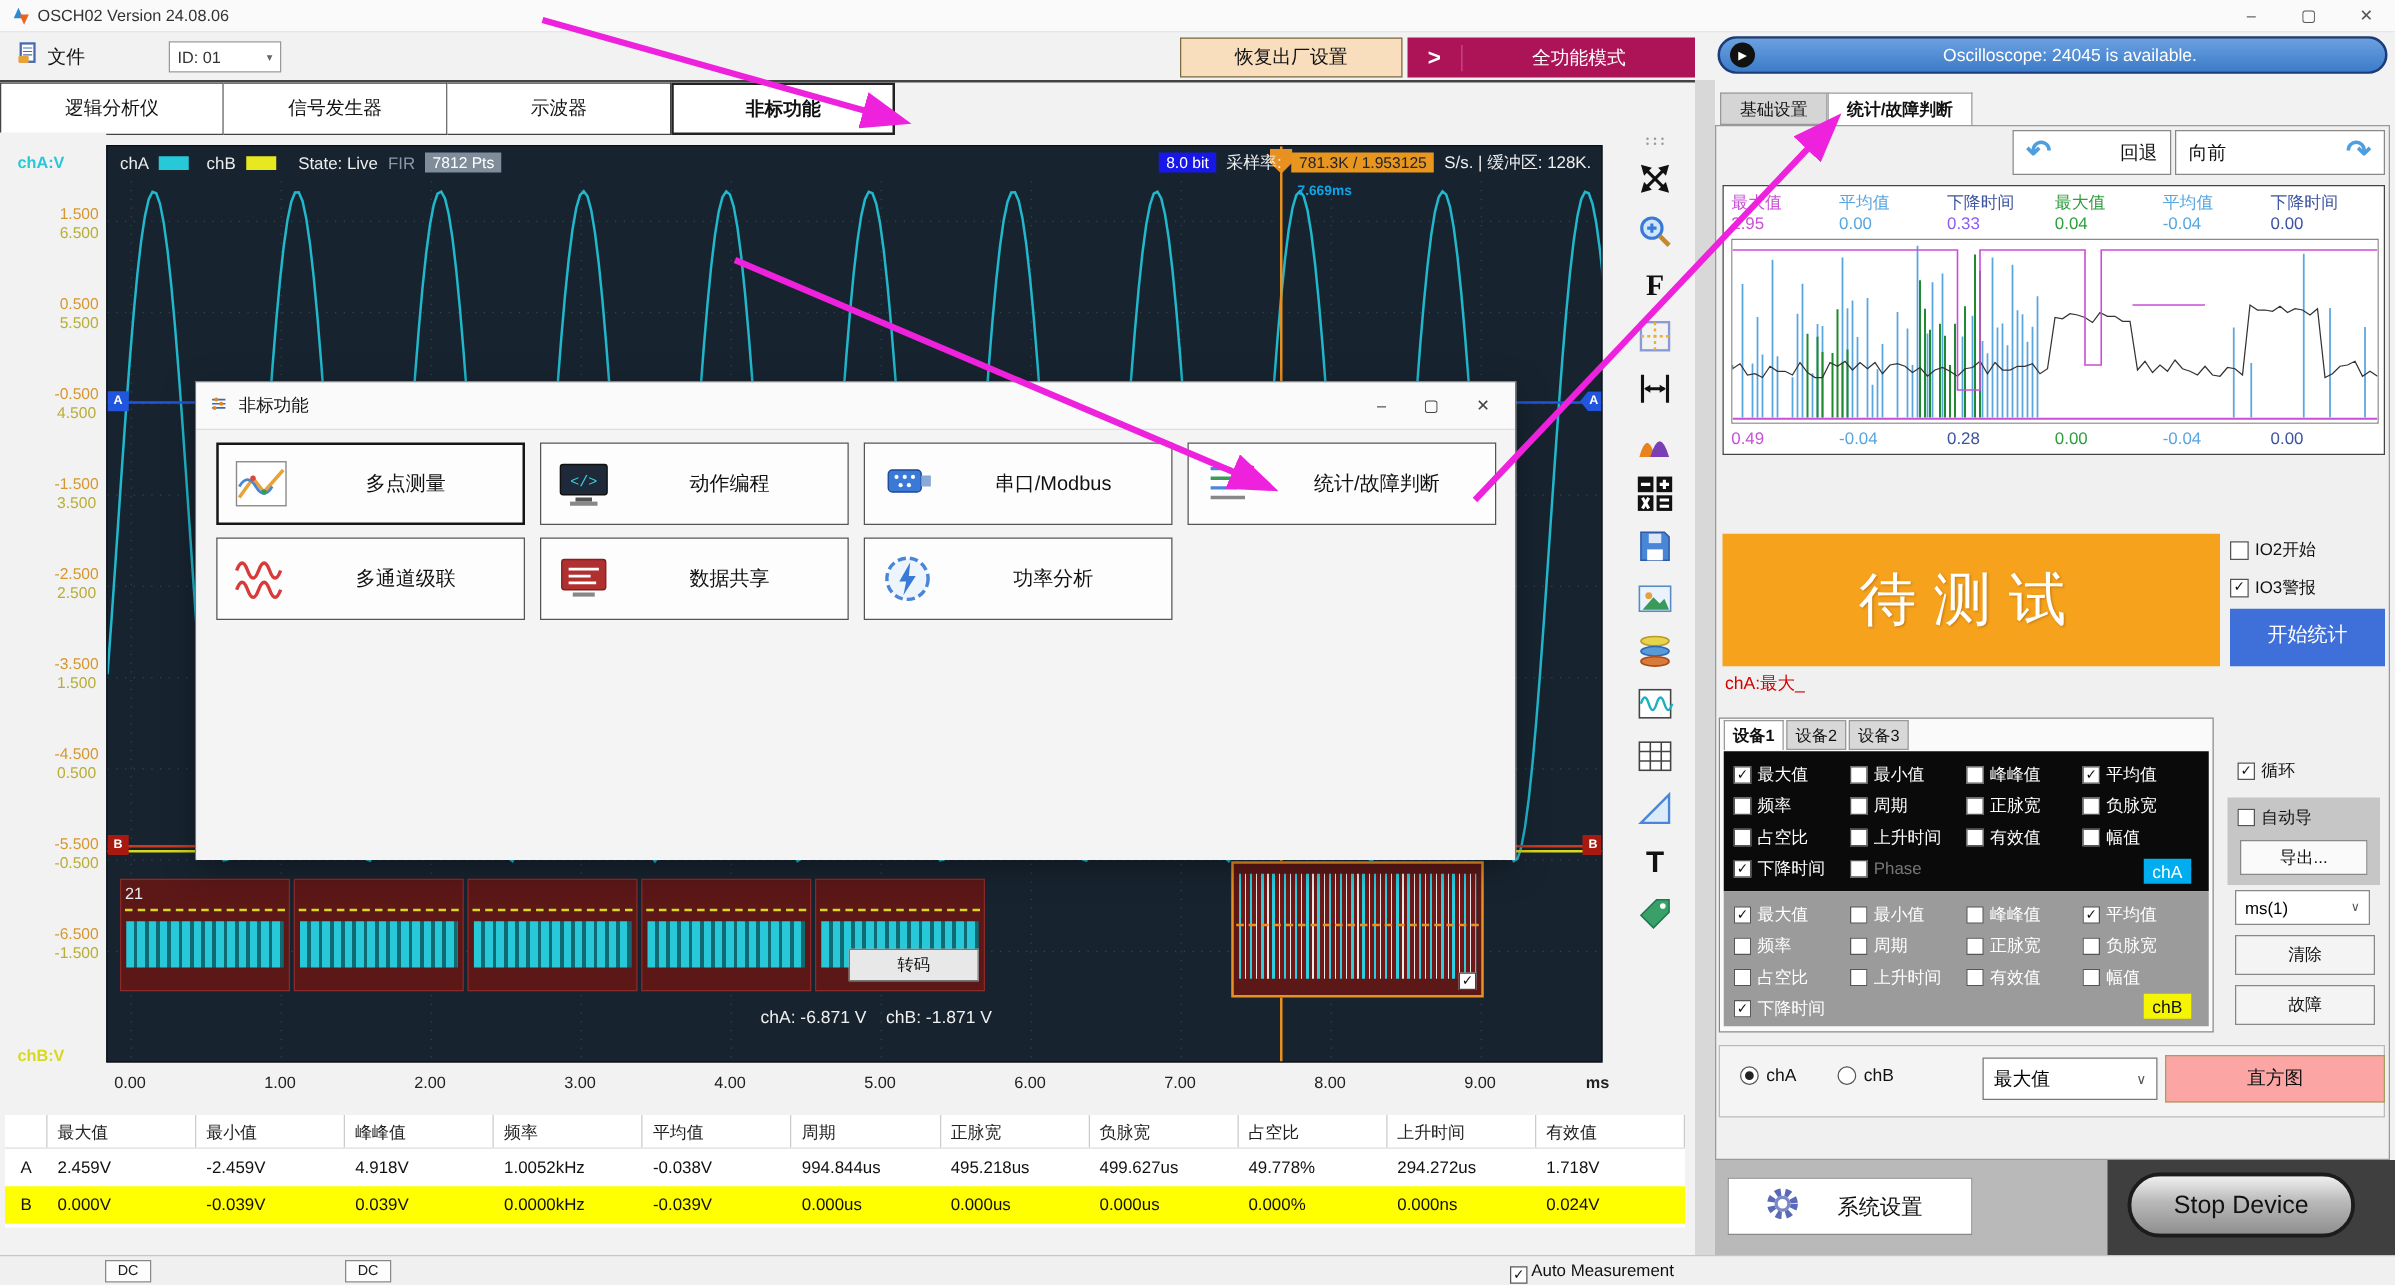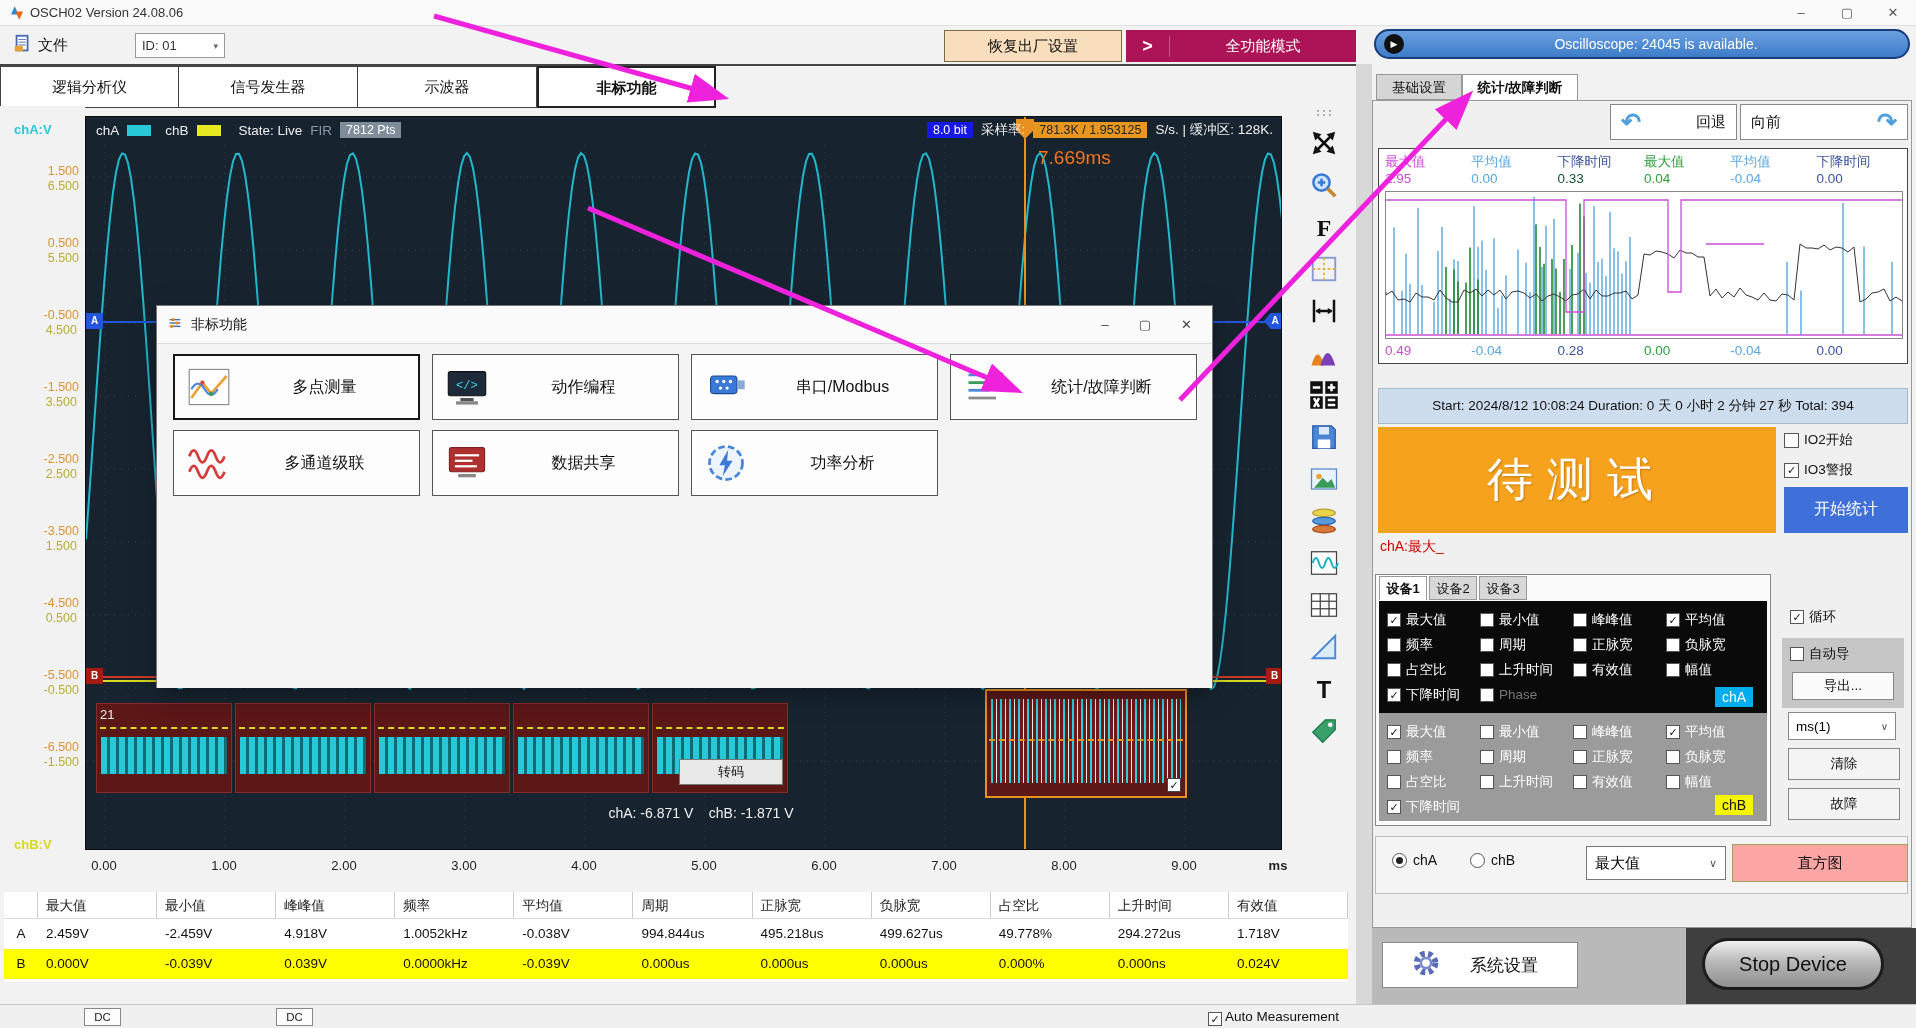--- a/index.html
+++ b/index.html
@@ -41,21 +41,21 @@
 
   
   .plot { left:85px; top:116px; width:1197px; height:734px; background:#172430; overflow:hidden; border:1px solid #0a0f14; }
   .plothdr { position:absolute; left:0; top:0; width:1197px; height:26px; display:flex; align-items:center; gap:8px; padding:0 10px; font-size:13.5px; color:#eee; z-index:5; }
   .sw { width:24px; height:11px; display:inline-block; }
   .badge { padding:1px 6px; font-size:12.5px; }
   .hline { position:absolute; left:0; width:1197px; z-index:3; }
   .ctag { position:absolute; width:17px; height:16px; font-size:10px; font-weight:bold; color:#fff; text-align:center; line-height:16px; z-index:4; }
   .cursorv { position:absolute; top:0; width:2px; height:734px; background:#e89020; z-index:3; }
   .penta { position:absolute; width:18px; height:20px; background:#e89020; clip-path:polygon(0 0,100% 0,100% 55%,50% 100%,0 55%); z-index:4; }
-  .tlabel { position:absolute; color:#f97316; font-size:19px; z-index:4; }
+  .tlabel { position:absolute; color:#0ea5e9; font-size:11px; z-index:4;font-weight:bold; }
   .thumb { position:absolute; background:#5c1717; border:1px solid #8a2a2a; z-index:6; }
   .thumb .stripes { position:absolute; left:4px; right:4px; top:38%; height:42%;
      background:repeating-linear-gradient(90deg,#27c8d8 0 6px,#0f6a74 6px 9px); }
   .thumb .yline { position:absolute; left:3px; right:3px; top:26%; border-top:2px dashed #d8d820; }
   .thumb.special { border:2px solid #e89020; }
   .thumb.special .stripes { top:8%; height:80%; background:repeating-linear-gradient(90deg,#2ad0e0 0 2px,#701818 2px 5px,#eaeaea 5px 6px,#701818 6px 9px); }
   .thumb.special .oline { position:absolute; left:2px; right:2px; top:46%; border-top:2px dashed #e89020; }
   .thumb.special .cb { position:absolute; right:4px; bottom:4px; width:14px; height:14px; background:#fff; border:1px solid #444; font-size:11px; line-height:13px; text-align:center; color:#111; }
   .num21 { position:absolute; color:#eee; font-size:13px; z-index:7; }
   .readout { position:absolute; color:#f0f0f0; font-size:14px; z-index:7; white-space:nowrap; }
@@ -546,21 +546,21 @@
         <span style="color: rgb(201, 79, 214);">最大值</span>
         <span style="color: rgb(88, 166, 224);">平均值</span>
         <span style="color: rgb(60, 83, 160);">下降时间</span>
         <span style="color: rgb(46, 158, 62);">最大值</span>
         <span style="color: rgb(88, 166, 224);">平均值</span>
         <span style="color: rgb(60, 83, 160);">下降时间</span>
       </div>
     <div class="strow" id="stat-top" style="top:22px;">
         <span style="color: rgb(201, 79, 214);">2.95</span>
         <span style="color: rgb(88, 166, 224);">0.00</span>
-        <span style="color: #14532d;">0.33</span>
+        <span style="color: #8b5cf6;">0.33</span>
         <span style="color: rgb(46, 158, 62);">0.04</span>
         <span style="color: rgb(88, 166, 224);">-0.04</span>
         <span style="color: rgb(60, 83, 160);">0.00</span>
       </div>
     <div class="trend">
       <svg id="trend-svg" width="516" height="146">
           <rect width="516" height="146" fill="#fff"></rect>
           <line x1="0" y1="143" x2="516" y2="143" stroke="#c94fd6" stroke-width="1.5"></line>
           <line x1="8" y1="142" x2="8" y2="35.22002320141533" stroke="#58a6e0" stroke-width="1.4"></line>
           <line x1="16" y1="142" x2="16" y2="98.83827255798423" stroke="#58a6e0" stroke-width="1.4"></line>
@@ -633,21 +633,20 @@
     <div class="strow" id="stat-bottom" style="top:194px;">
         <span style="color: rgb(201, 79, 214);">0.49</span>
         <span style="color: rgb(88, 166, 224);">-0.04</span>
         <span style="color: rgb(60, 83, 160);">0.28</span>
         <span style="color: rgb(46, 158, 62);">0.00</span>
         <span style="color: rgb(88, 166, 224);">-0.04</span>
         <span style="color: rgb(60, 83, 160);">0.00</span>
       </div>
   </div>
 
-  <div class="abs startbar">Start: 2024/8/12 10:08:24  Duration: 0 天 0 小时 2 分钟 27 秒  Total: 394</div>
 
   <div class="abs waitbox">
     <span>待测试</span>
   </div>
   <div class="iorow" style="left:1784px;top:431px;">
     <span class="cbx"></span>
     <span>IO2开始</span>
   </div>
   <div class="iorow" style="left:1784px;top:461px;">
     <span class="cbx">✓</span>

